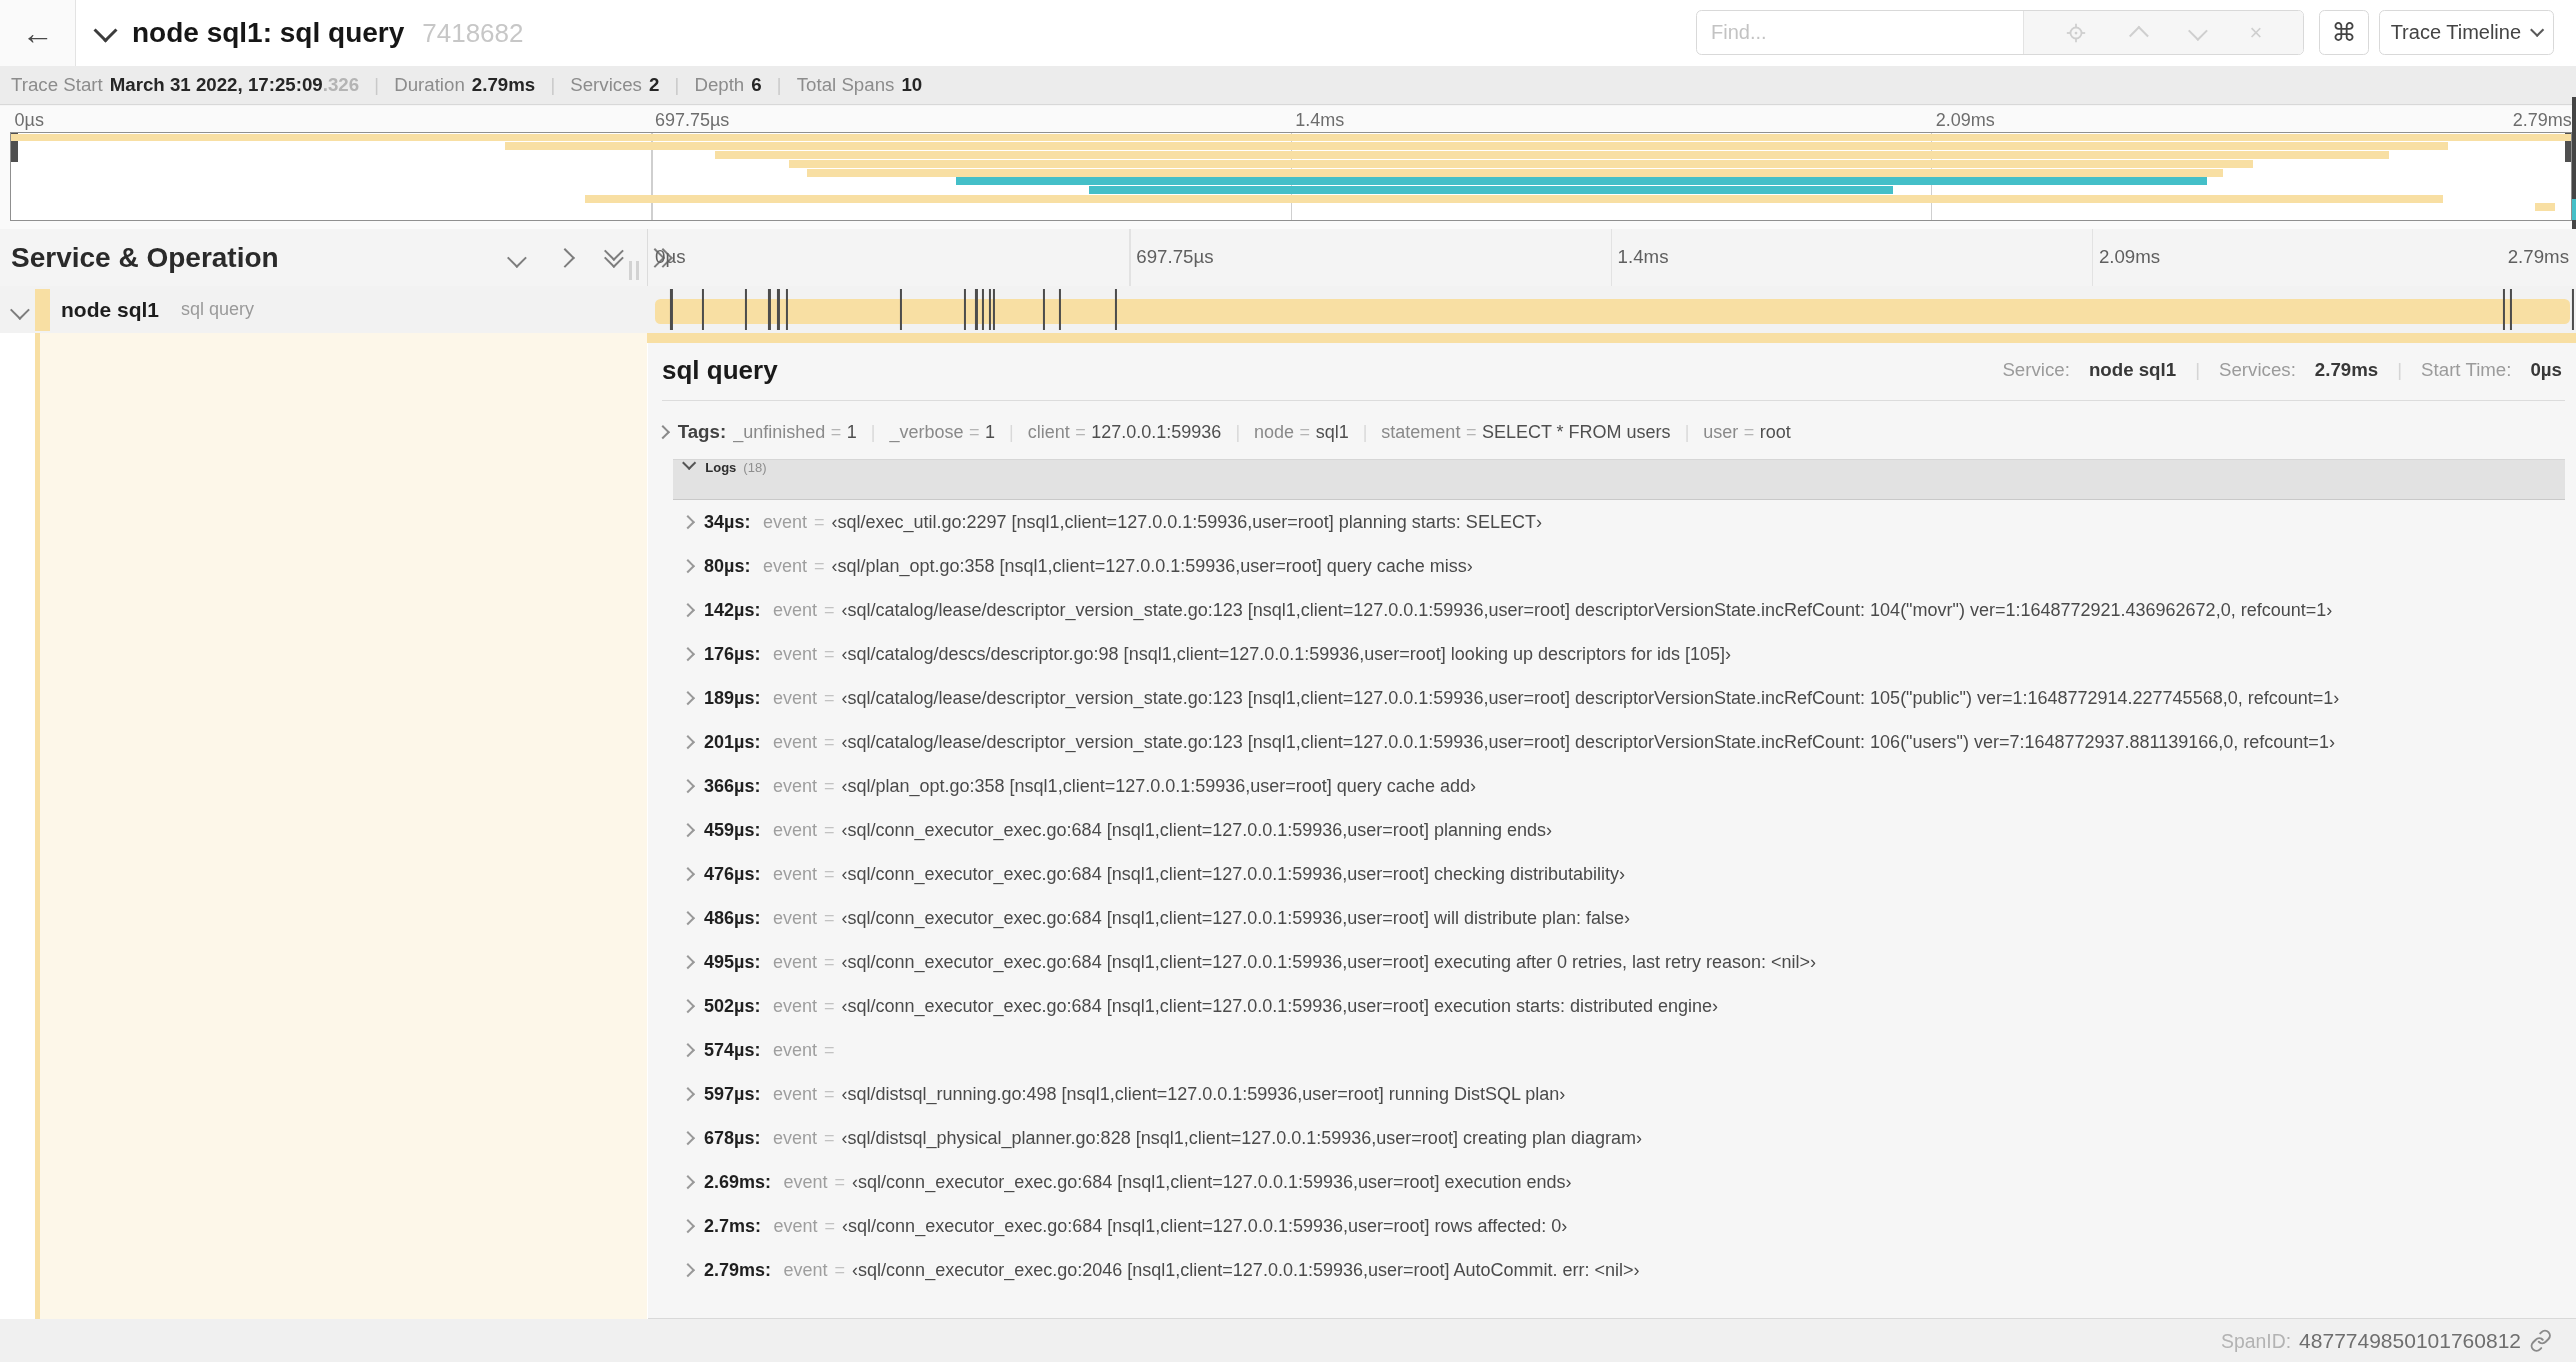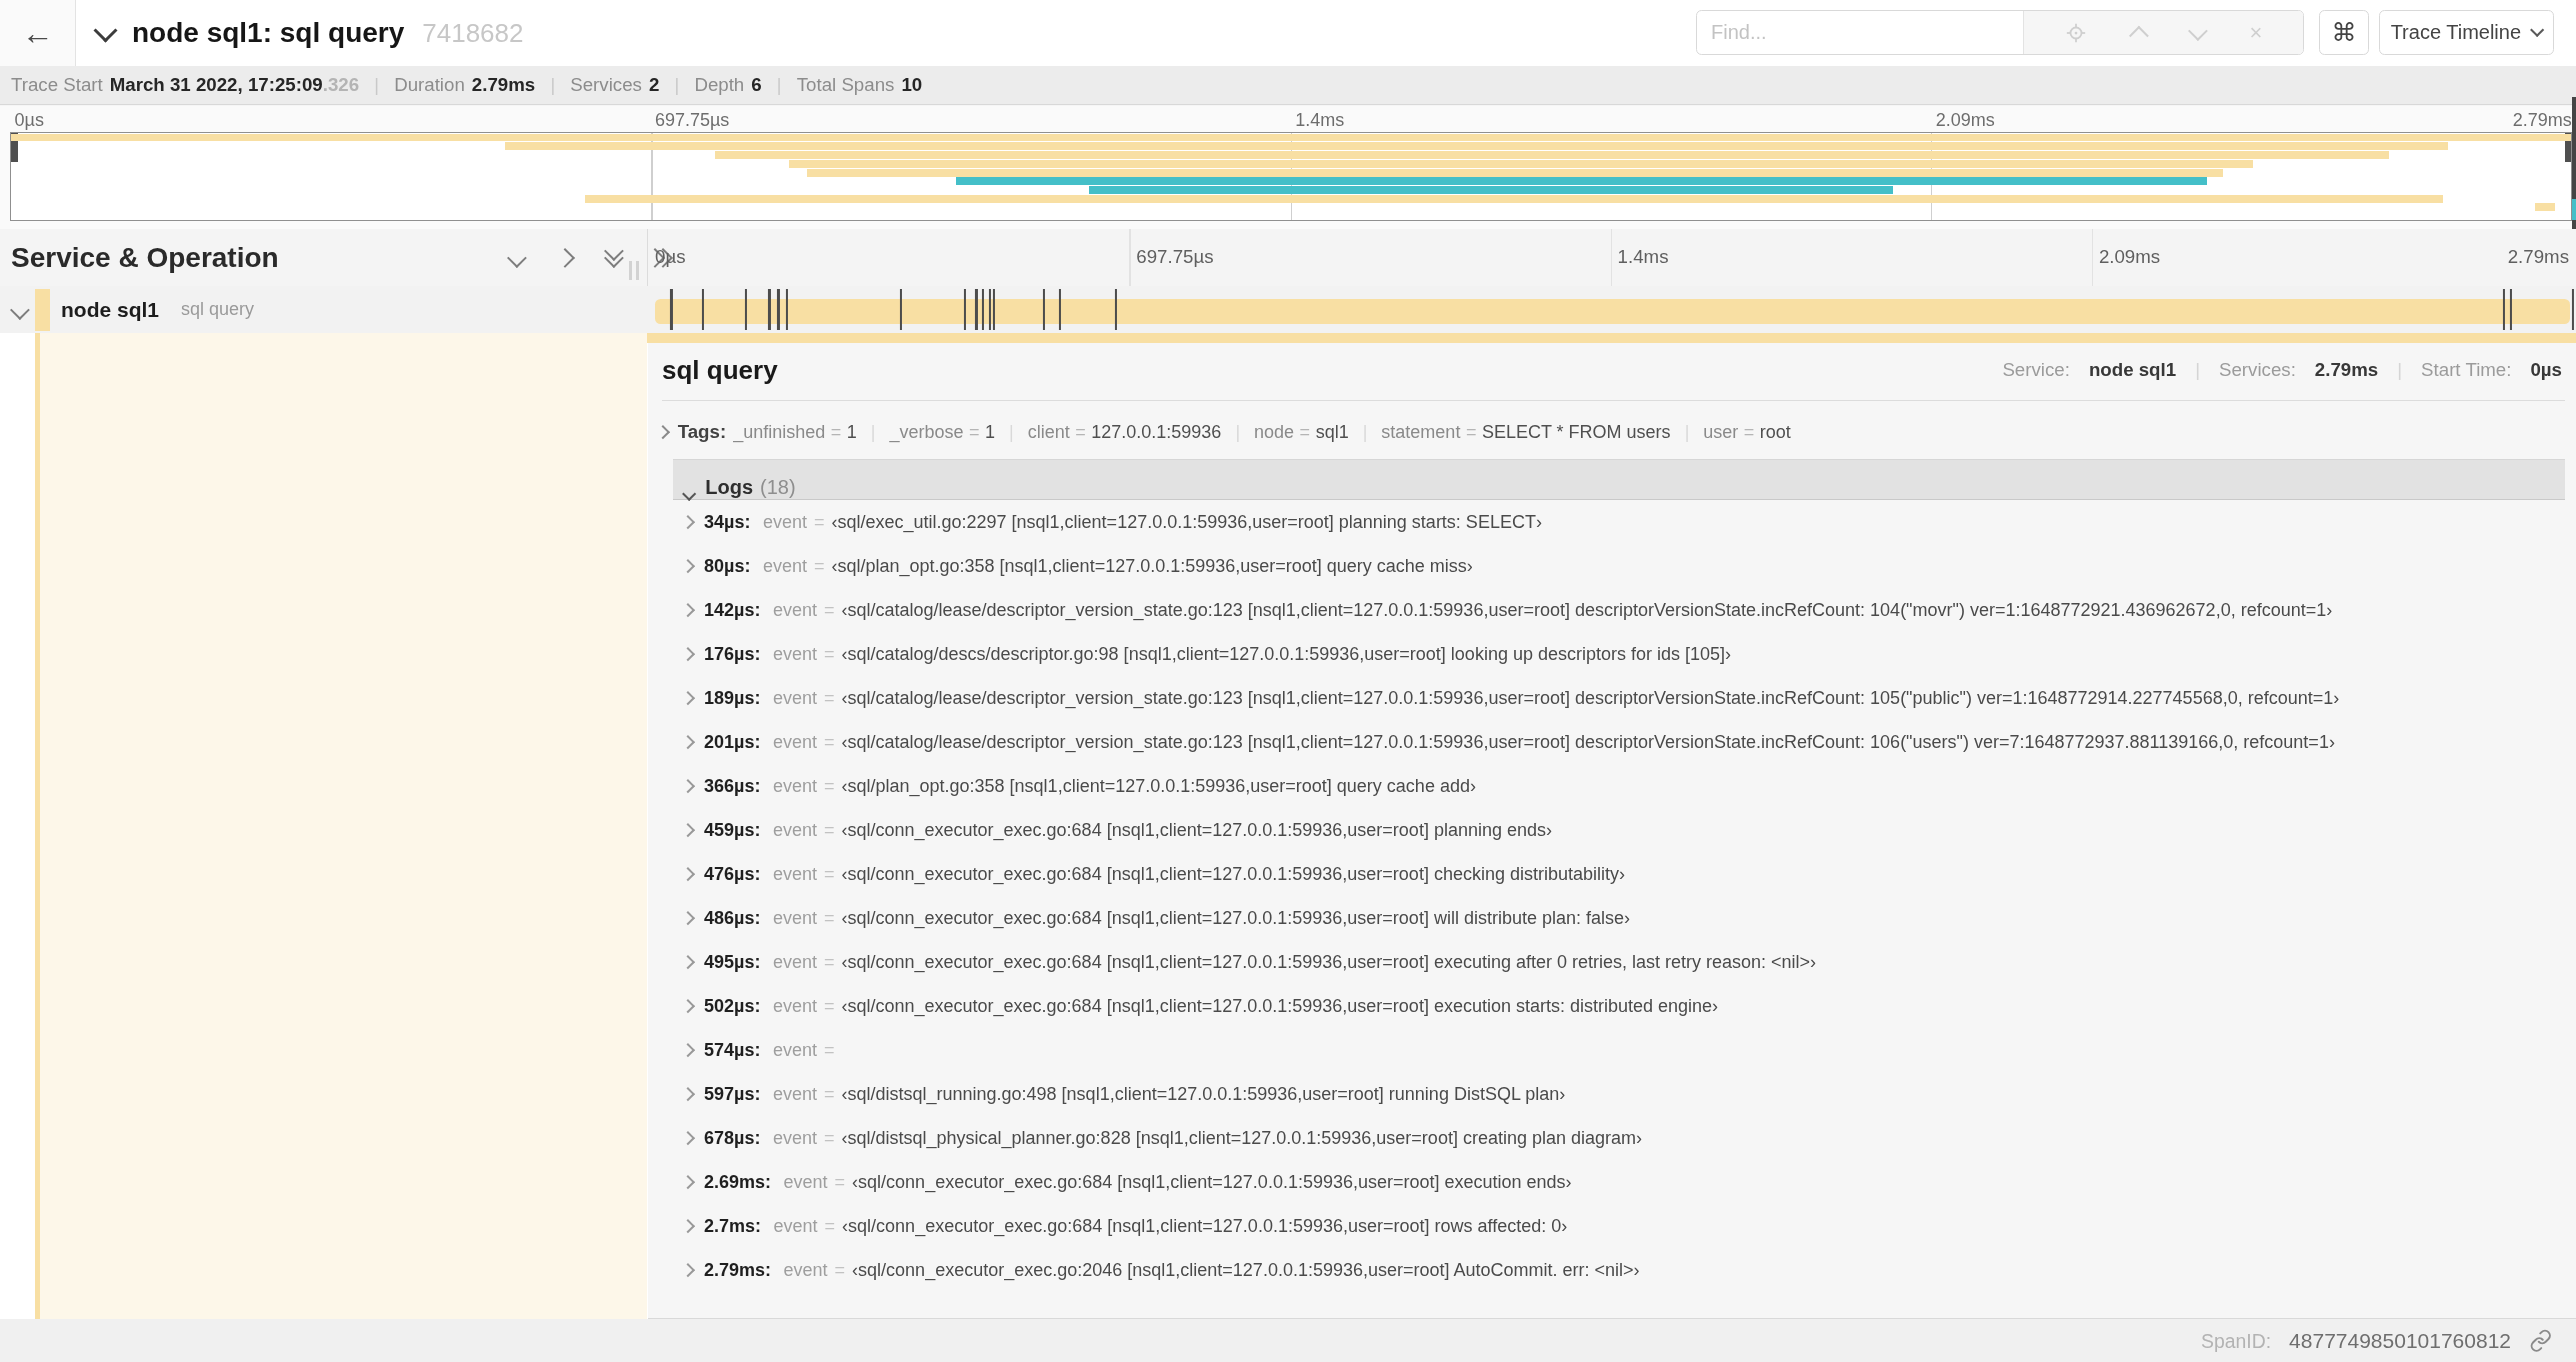--- a/index.html
+++ b/index.html
@@ -102,33 +102,33 @@
 
   .tags-row{left:9.7px;top:69px;right:14px;height:40px;display:flex;align-items:center;font-size:18px;cursor:pointer}
   .tags-label{font-size:18.7px;font-weight:bold;color:#424242;margin:0 7px 0 9.7px}
   .tag-k{color:#8a8a8a}
   .tag-eq{color:#b5b5b5;margin:0 5.5px}
   .tag-v{color:#4f4f4f}
   .tag-sep{color:#d9d9d9;margin:0 14px}
 
   .logs-box{left:25px;top:116px;right:11px}
   .logs-header{height:39px;background:#e2e2e2;border-top:0.7px solid #d6d6d6;border-bottom:0.7px solid #c9c9c9;
-    display:flex;align-items:flex-end;font-size:20px;cursor:pointer}
+    display:flex;align-items:flex-start;font-size:13px;cursor:pointer}
   .logs-title{font-weight:bold;color:#2e2e2e;margin:0 7px 0 11px}
   .logs-count{color:#8e8e8e}
   .log-row{height:44px;display:flex;align-items:center;font-size:18px;cursor:pointer}
   .log-chev{margin:0 11px 0 9.7px;flex:0 0 auto}
   .log-time{color:#1f1f1f;font-weight:bold;margin-right:12.5px;white-space:nowrap}
   .log-key{color:#9e9e9e;margin-right:7px}
   .log-eq{color:#c2c2c2;margin-right:7px}
   .log-val{color:#4a4a4a;white-space:nowrap}
   .logs-footer{margin-top:12.5px;font-size:15.2px;color:#a3a3a3;padding-left:1.4px}
 
   
-  .footer-band{left:0;top:1319px;width:2576px;height:44px;background:#f0f0f0;display:flex;align-items:center;justify-content:flex-end;gap:18px;padding-right:23.5px;box-sizing:border-box}
+  .footer-band{left:0;top:1319px;width:2576px;height:44px;background:#f0f0f0;display:flex;align-items:center;justify-content:flex-end;gap:8px;padding-right:23.5px;box-sizing:border-box}
   .spanid-label{font-size:19.4px;color:#b3b3b3}
   .spanid-val{font-size:21px;color:#6e6e6e}
   .link-ic{width:23.5px;height:23.5px;cursor:pointer}
 </style>
 </head>
 <body>
 
 <div class="abs top-header">
   <div class="abs back-btn">
     <span>←</span>

